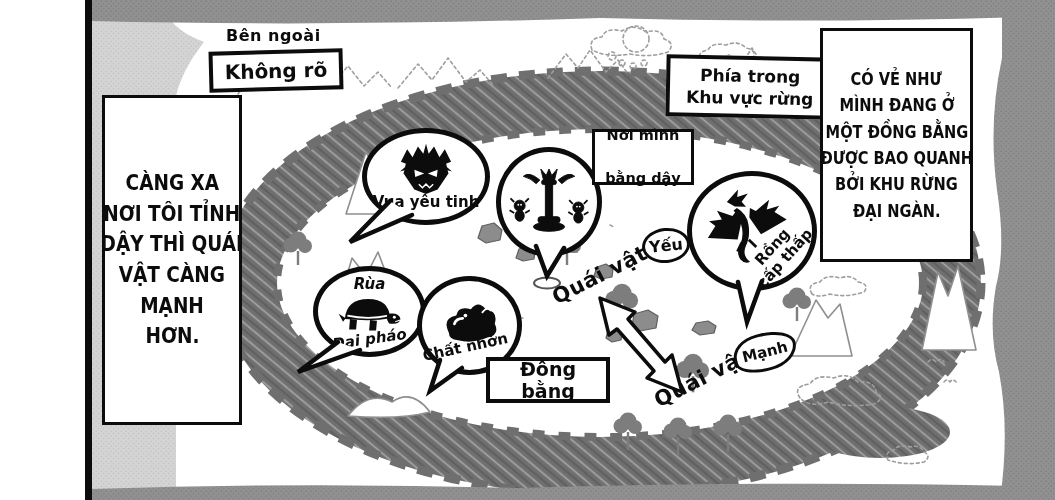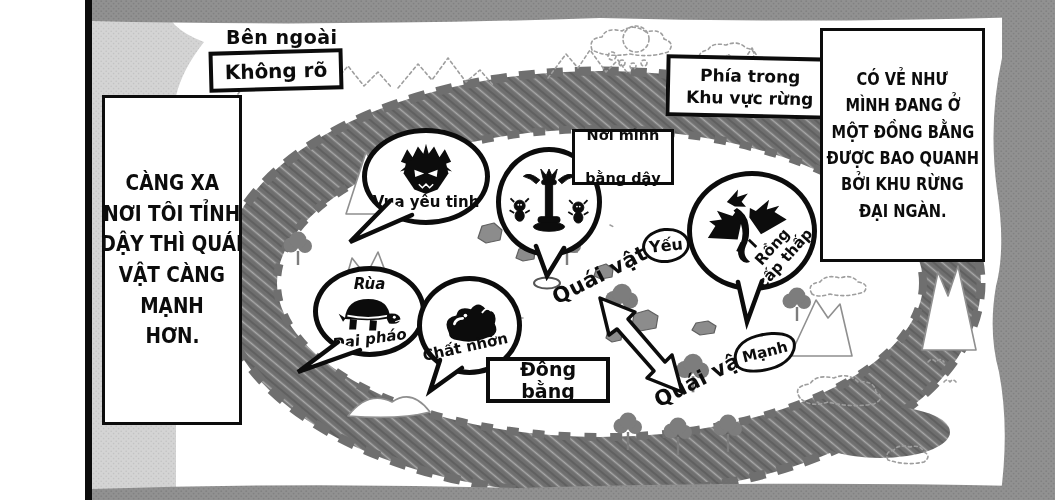--- a/index.html
+++ b/index.html
@@ -1,34 +1,34 @@
 <!DOCTYPE html>
 <html><head>
 <meta charset="utf-8">
 <style>
   html,body{margin:0;padding:0;background:#fff;}
   .stage{position:relative;width:1055px;height:500px;overflow:hidden;background:#fff;
          font-family:"DejaVu Sans",sans-serif;color:#0c0c0c;}
   svg{display:block;}
   #terrain{position:absolute;left:0;top:0;z-index:10;}
   #overlay{position:absolute;left:0;top:0;z-index:40;pointer-events:none;}
-  .outside-label{position:absolute;left:226px;top:26px;font-size:19px;font-weight:bold;z-index:35;letter-spacing:.5px;}
+  .outside-label{position:absolute;left:226px;top:26px;font-size:16px;font-weight:bold;z-index:35;letter-spacing:.5px;}
   .mapbox{position:absolute;background:#fff;border:4px solid #0c0c0c;box-sizing:border-box;
           display:flex;flex-direction:column;align-items:center;justify-content:center;
           font-weight:bold;text-align:center;z-index:35;}
   .box-unknown{left:209px;top:50px;width:134px;height:41px;font-size:20px;transform:rotate(-1.5deg);}
   .box-inner{left:666px;top:56px;width:168px;height:62px;font-size:17px;line-height:1.32;transform:rotate(1.2deg);}
-  .box-wake{left:572px;top:129px;width:102px;height:56px;font-size:14.5px;line-height:1.32;border-width:3px;z-index:42;gap:24px;}
+  .box-wake{left:592px;top:129px;width:102px;height:56px;font-size:14.5px;line-height:1.32;border-width:3px;z-index:42;gap:24px;}
   .box-plain{left:486px;top:357px;width:124px;height:46px;font-size:19px;}
   .mono{position:absolute;background:#fff;border:3px solid #0c0c0c;box-sizing:border-box;
         display:flex;flex-direction:column;align-items:center;justify-content:center;
         font-weight:bold;text-align:center;z-index:45;}
   .mono .ln{display:block;white-space:nowrap;transform:scaleX(.86);transform-origin:center;}
   .mono-left{left:102px;top:95px;width:140px;height:330px;font-size:21.5px;line-height:1.42;}
-  .mono-right{left:820px;top:28px;width:165px;height:234px;font-size:17px;line-height:1.55;}
+  .mono-right{left:820px;top:28px;width:153px;height:234px;font-size:17px;line-height:1.55;}
   .bubble{position:absolute;background:#fff;border:5px solid #0c0c0c;border-radius:50%;box-sizing:border-box;
           display:flex;flex-direction:column;align-items:center;justify-content:center;z-index:30;}
   .bubble .blabel{font-weight:bold;font-size:15px;white-space:nowrap;line-height:1.1;}
   .bub-goblin{left:362px;top:128px;width:128px;height:97px;}
   .bub-wake{left:496px;top:147px;width:106px;height:110px;}
   .bub-turtle{left:313px;top:266px;width:113px;height:91px;font-style:italic;}
   .bub-slime{left:417px;top:276px;width:105px;height:99px;}
   .bub-dragon{left:687px;top:171px;width:130px;height:120px;}
   .slime-label{position:absolute;left:0px;bottom:15px;transform:rotate(-12deg);}
   .turtle-label2{transform:rotate(-8deg);margin-top:-2px;}

